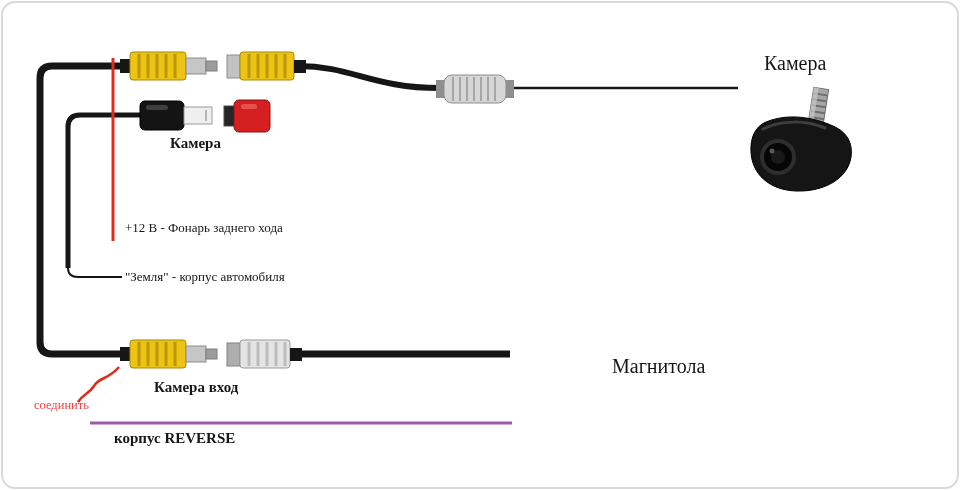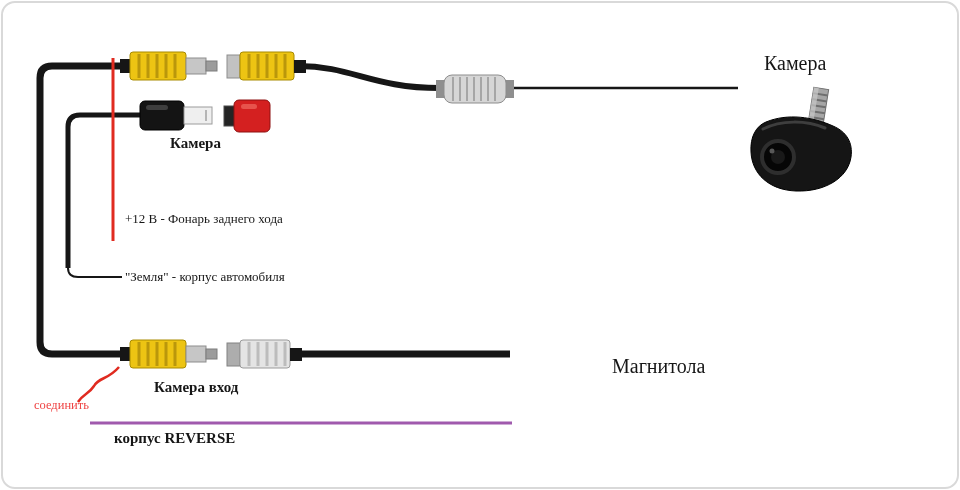--- a/index.html
+++ b/index.html
@@ -157,21 +157,21 @@
     <circle cx="778" cy="157" r="16" fill="#060606" stroke="#2e2e2e" stroke-width="4"></circle>
     <circle cx="778" cy="157" r="7" fill="#191919"></circle>
     <circle cx="772" cy="151" r="2.5" fill="#585858"></circle>
   </g>
 </svg>
 
 <div class="lbl lbl-big" style="left:764px; top:52px">Камера</div>
 
 <div class="lbl lbl-bold" style="left:170px; top:135px">Камера</div>
 
-<div class="lbl lbl-small" style="left:125px; top:212px">+12 В - Фонарь заднего хода</div>
+<div class="lbl lbl-small" style="left:125px; top:221px">+12 В - Фонарь заднего хода</div>
 
 <div class="lbl lbl-small" style="left:125px; top:270px">"Земля" - корпус автомобиля</div>
 
 <div class="lbl lbl-bold" style="left:154px; top:379px">Камера вход</div>
 
 <div class="lbl lbl-big" style="left:612px; top:355px">Магнитола</div>
 
 <div class="lbl lbl-connect" style="left:34px; top:399px">соединить</div>
 
 <div class="lbl lbl-bold" style="left:114px; top:430px">корпус REVERSE</div>

